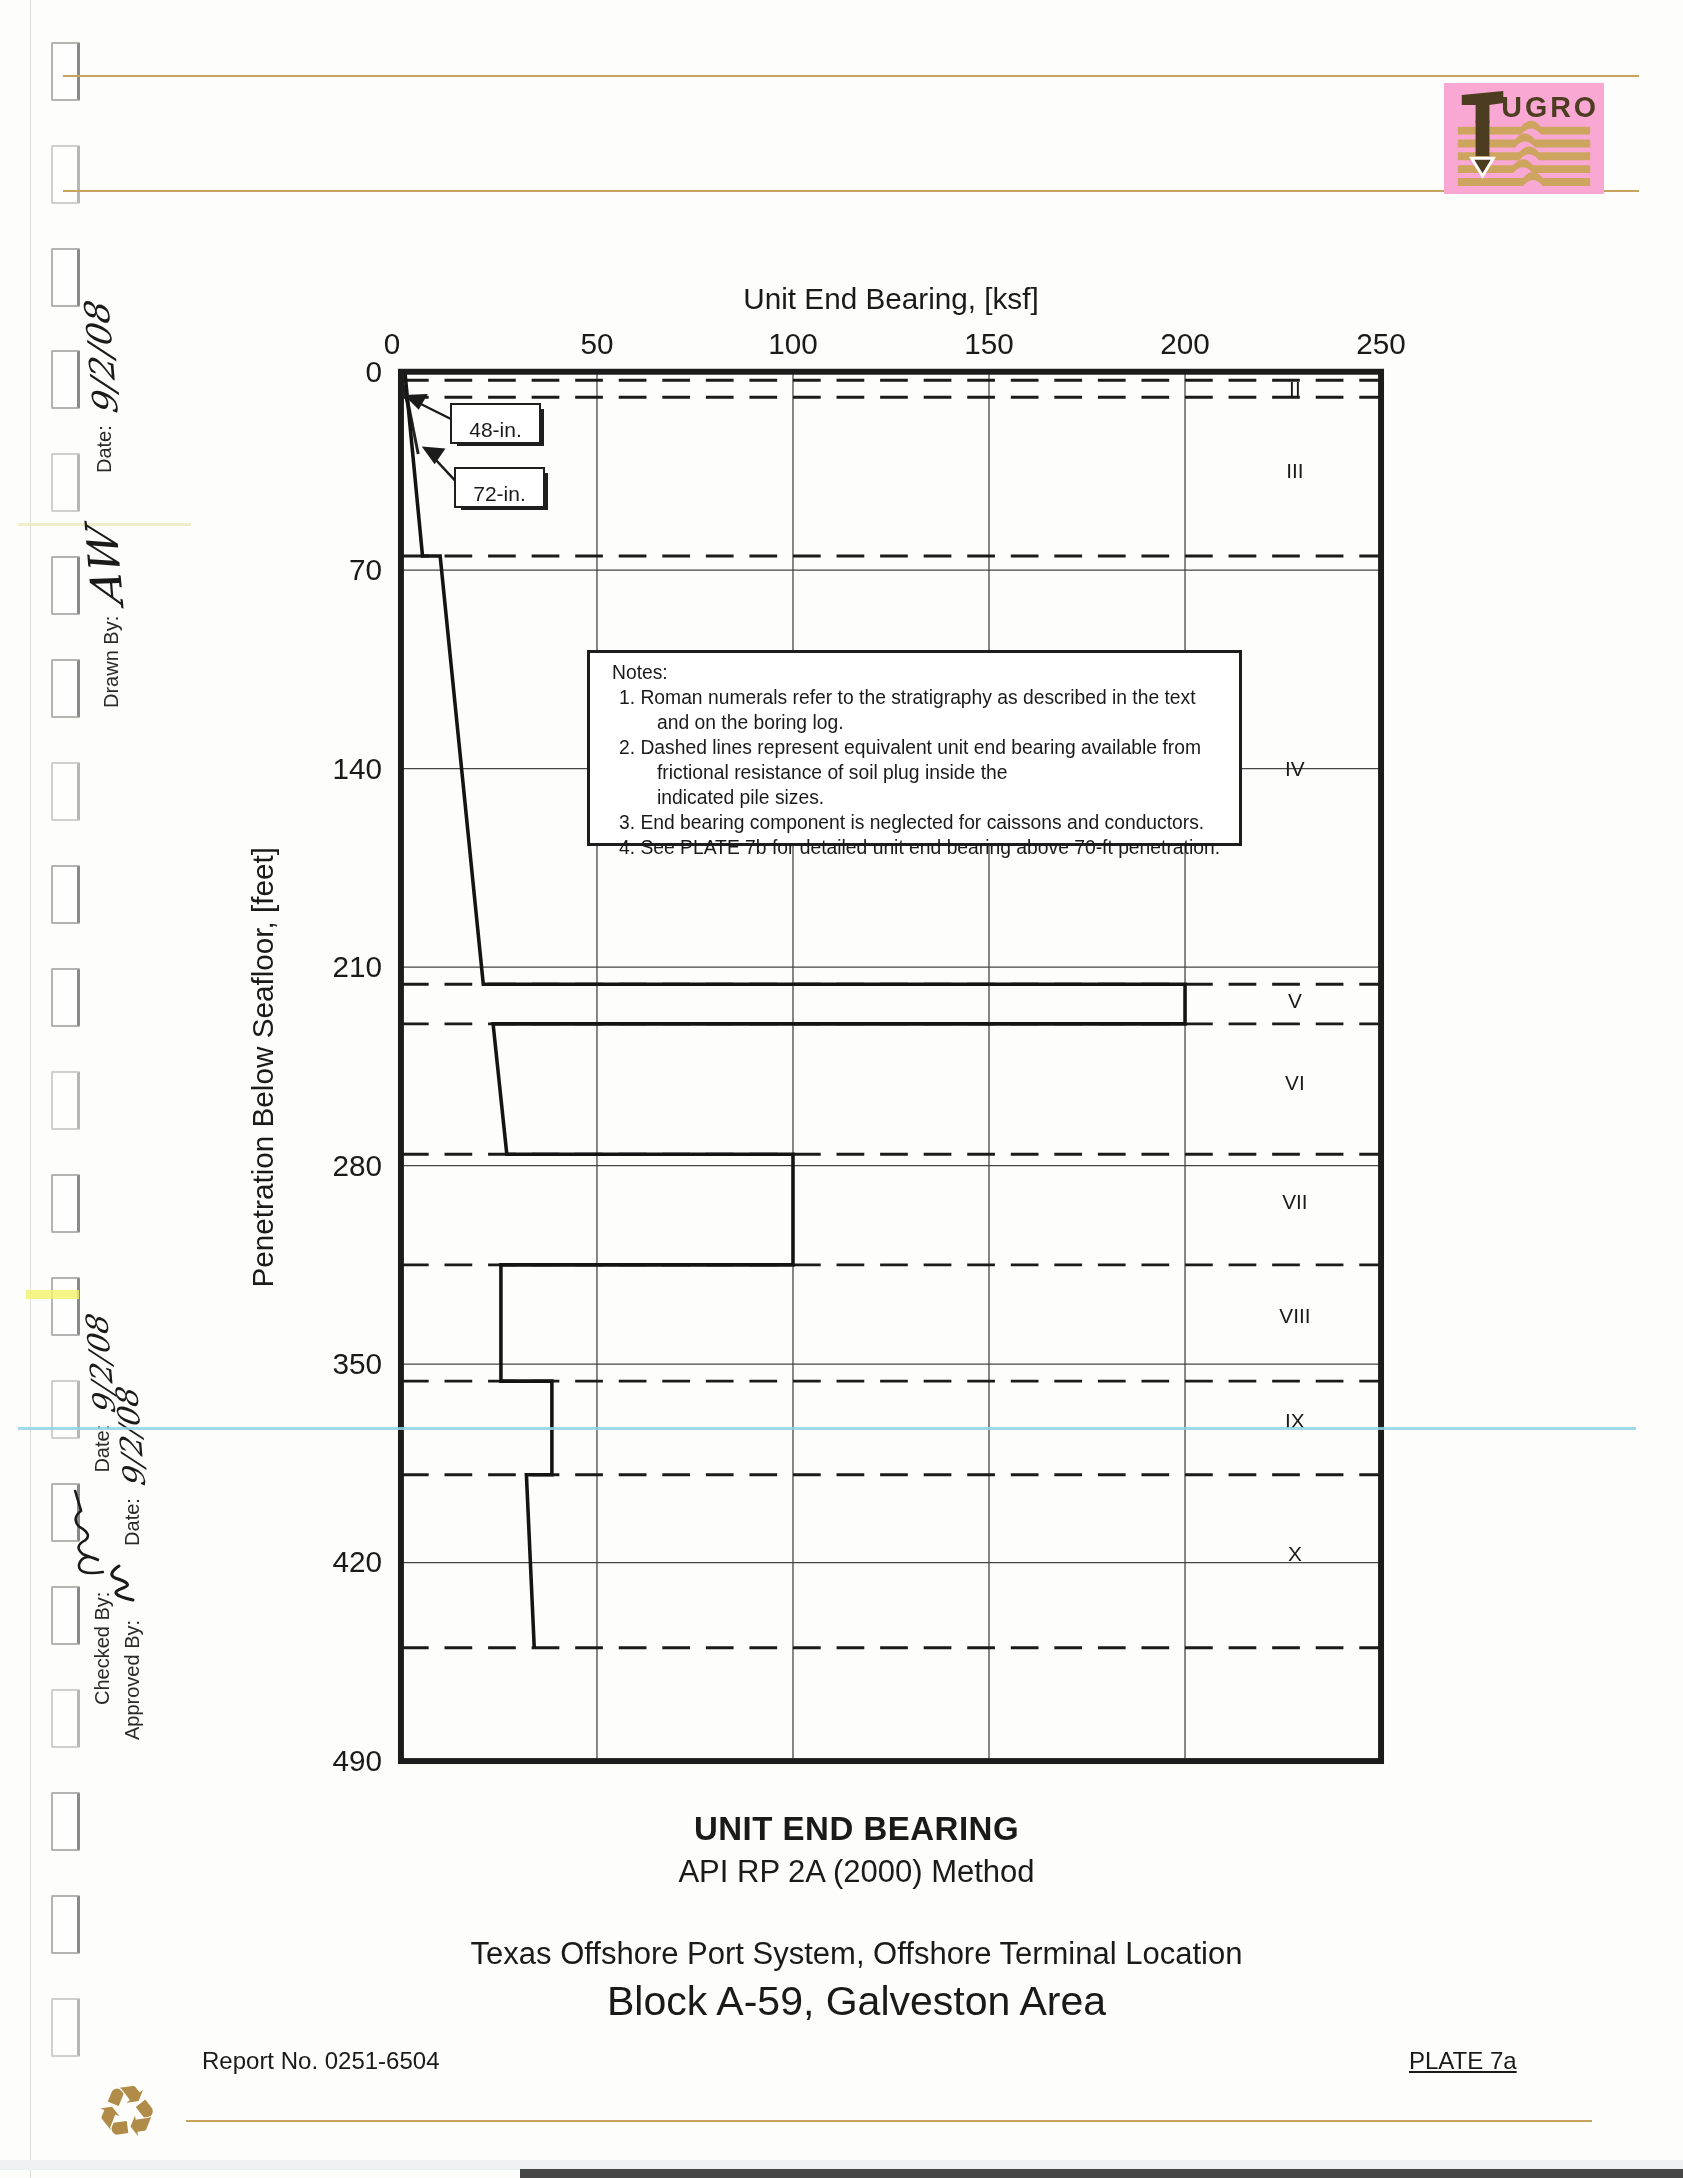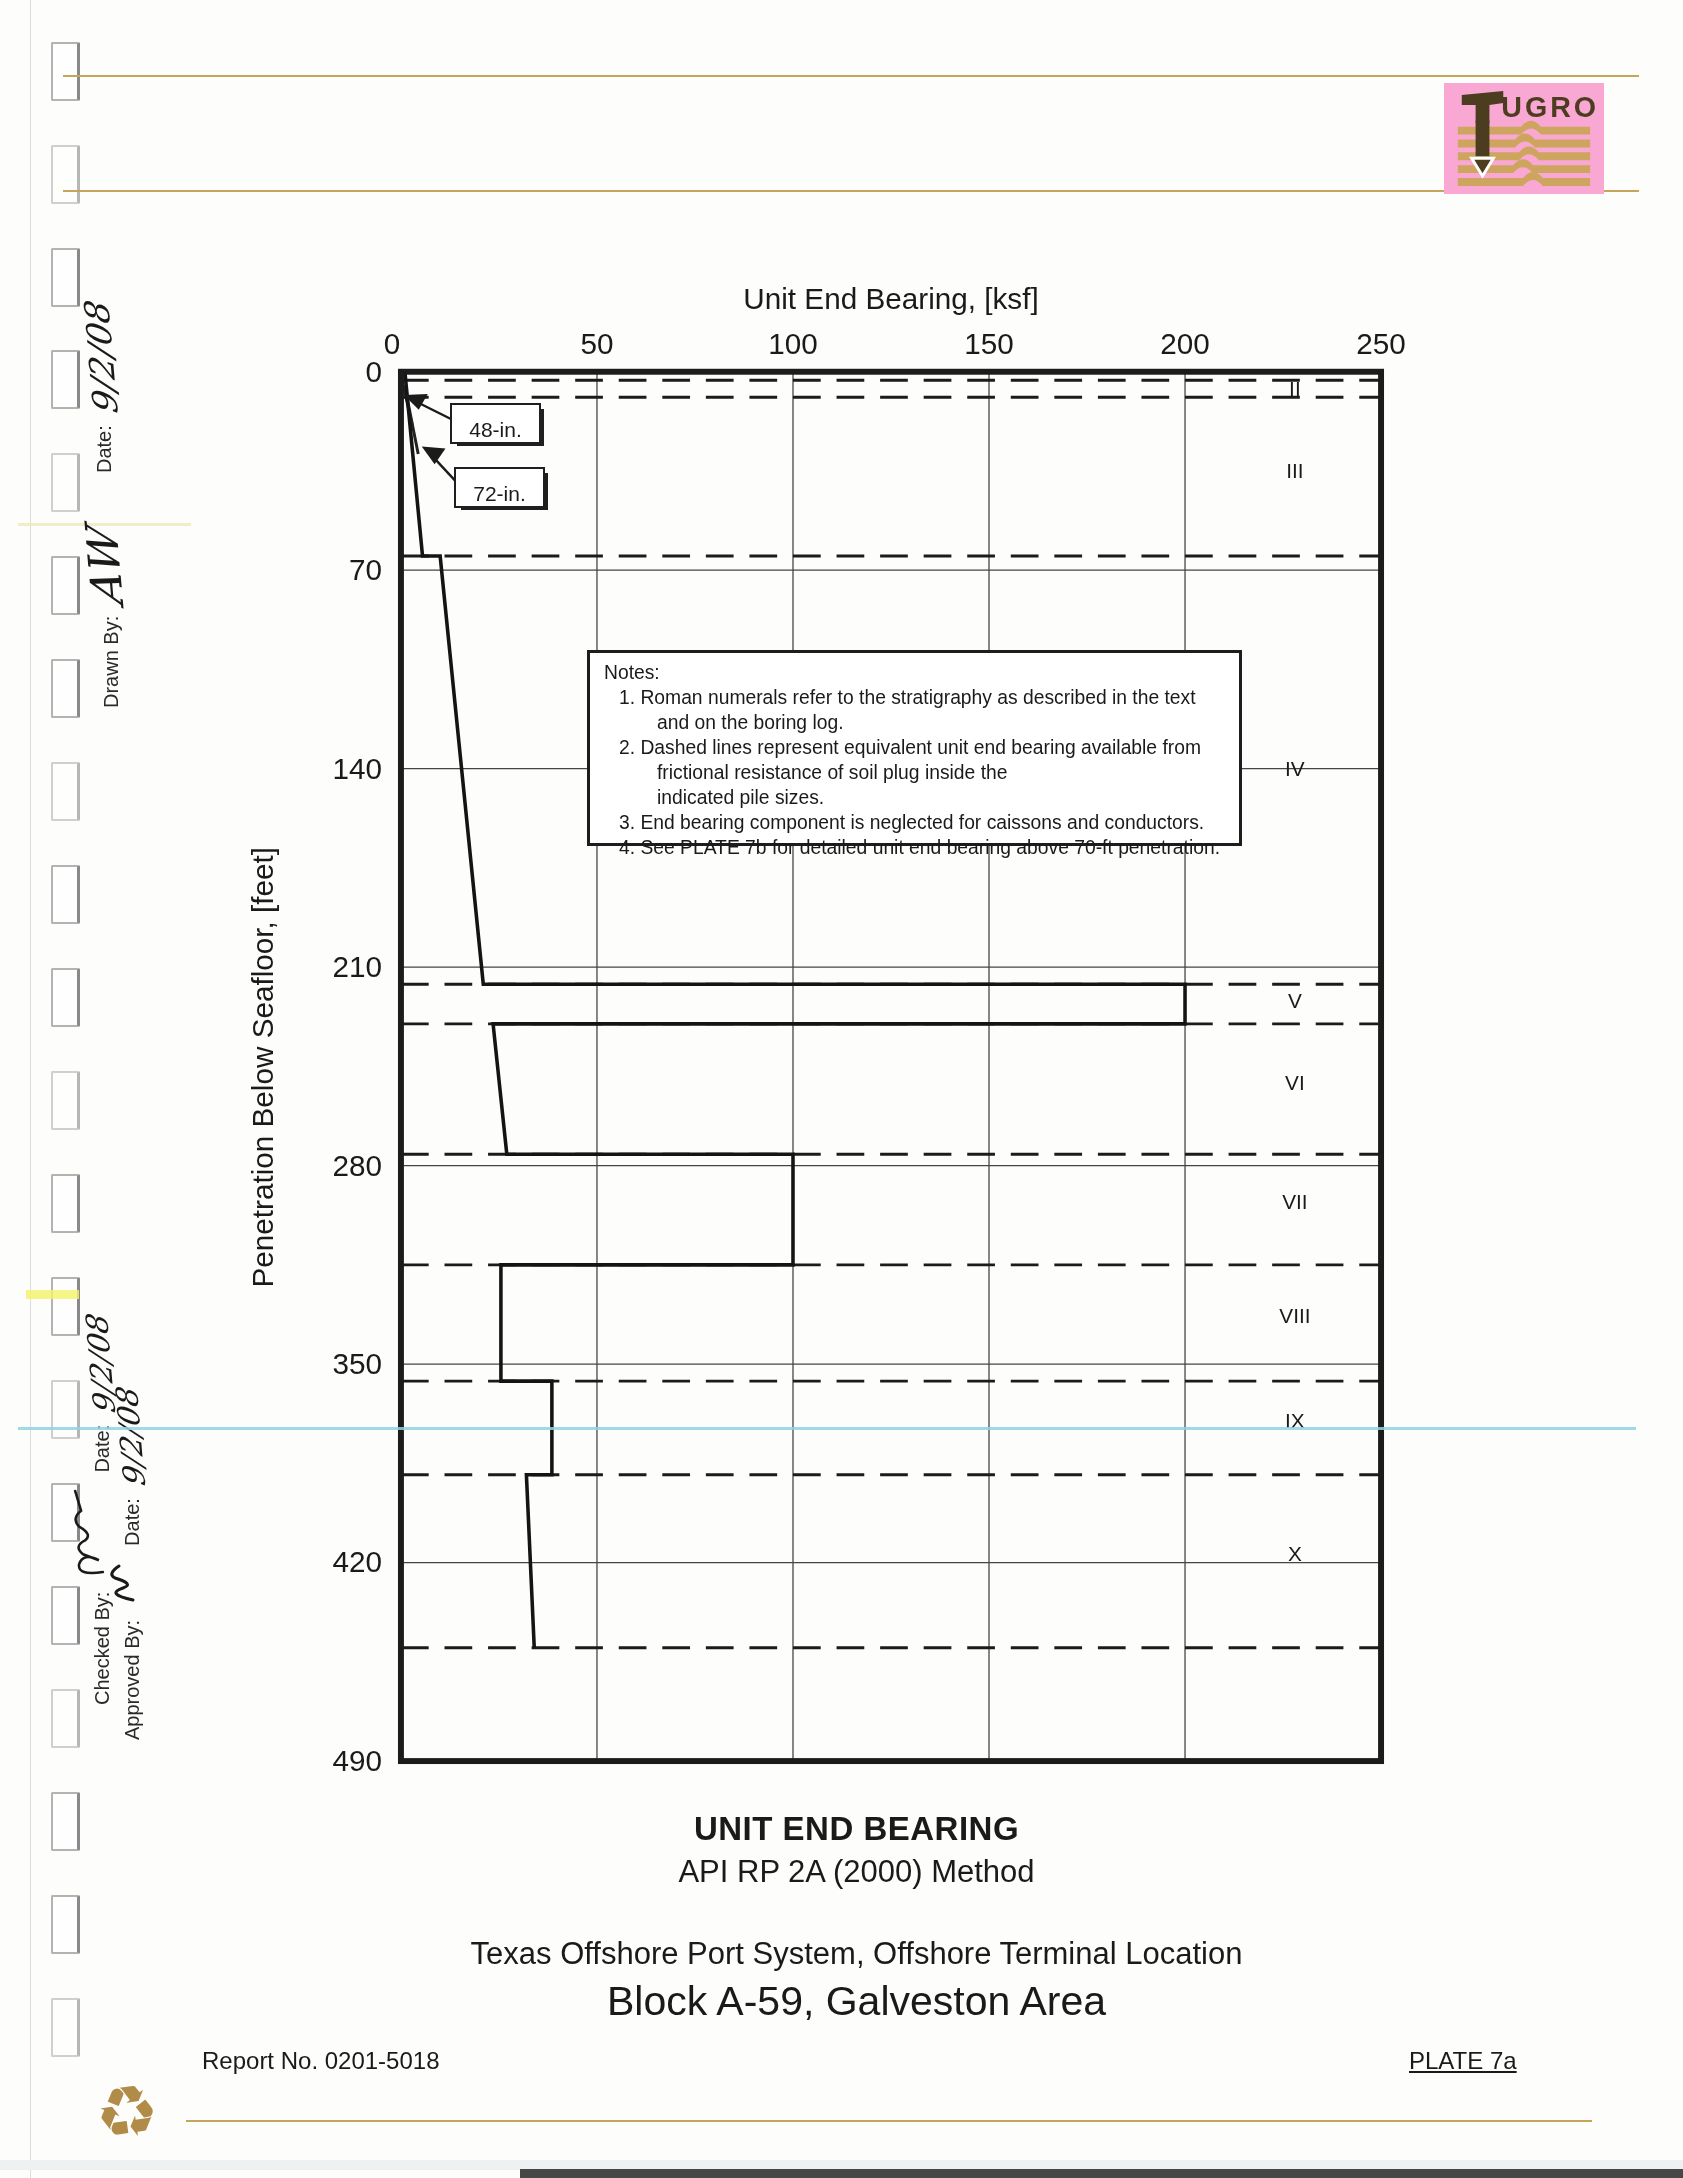--- a/index.html
+++ b/index.html
@@ -25,21 +25,21 @@
   #chart-svg .tick{font:30px "Liberation Sans",sans-serif;fill:#1a1a1a;text-anchor:middle;}
   #chart-svg .ytick{text-anchor:end;}
   #chart-svg .axis-title{font:30px "Liberation Sans",sans-serif;fill:#1a1a1a;text-anchor:middle;}
   #chart-svg .stratum{font:21px "Liberation Sans",sans-serif;fill:#1a1a1a;text-anchor:middle;}
   #chart-svg .arrow{stroke:#1b1b1b;stroke-width:2.4;}
   #chart-svg .arrowhead{fill:#1b1b1b;}
   
   .notes-box{position:absolute;left:587px;top:650px;width:655px;height:196px;background:#fff;
              border:3px solid #1d1d1d;z-index:5;box-sizing:border-box;padding:7px 10px 0 12px;
              font-size:19.3px;line-height:25px;}
-  .note-head{padding-left:2px;}
+  .note-head{padding-left:2px;margin-left:8px;}
   .note-num{padding-left:55px;text-indent:-38px;}
   .note-cont{padding-left:55px;}
   
   .pile-box{position:absolute;width:87px;height:37px;background:#fff;border:2px solid #1f1f1f;
             box-shadow:5px 4px 0 -2px #1f1f1f;z-index:5;display:flex;align-items:flex-end;
             justify-content:center;font-size:21px;}
   
   .rot{position:absolute;transform:rotate(-90deg);transform-origin:0 0;white-space:nowrap;
        display:inline-flex;align-items:baseline;gap:14px;z-index:4;}
   .side-label{font-size:20px;color:#2a2a2a;}
@@ -215,16 +215,16 @@
     <div class="note-num">4.  See PLATE 7b for detailed unit end bearing above 70-ft penetration.</div>
   </div>
 
 <div class="title-block">
   <div class="t1">UNIT END BEARING</div>
   <div class="t2">API RP 2A (2000) Method</div>
   <div class="t3">Texas Offshore Port System, Offshore Terminal Location</div>
   <div class="t4">Block A-59, Galveston Area</div>
 </div>
 
-<div class="footer-text" style="left:202px;">Report No. 0201-5018</div>
+<div class="footer-text" style="left:202px;">Report No. 0251-6504</div>
 <div class="footer-text" style="left:1409px;text-decoration:underline;">PLATE 7a</div>
 <div class="recycle">♻</div>
 
 
 </body></html>

